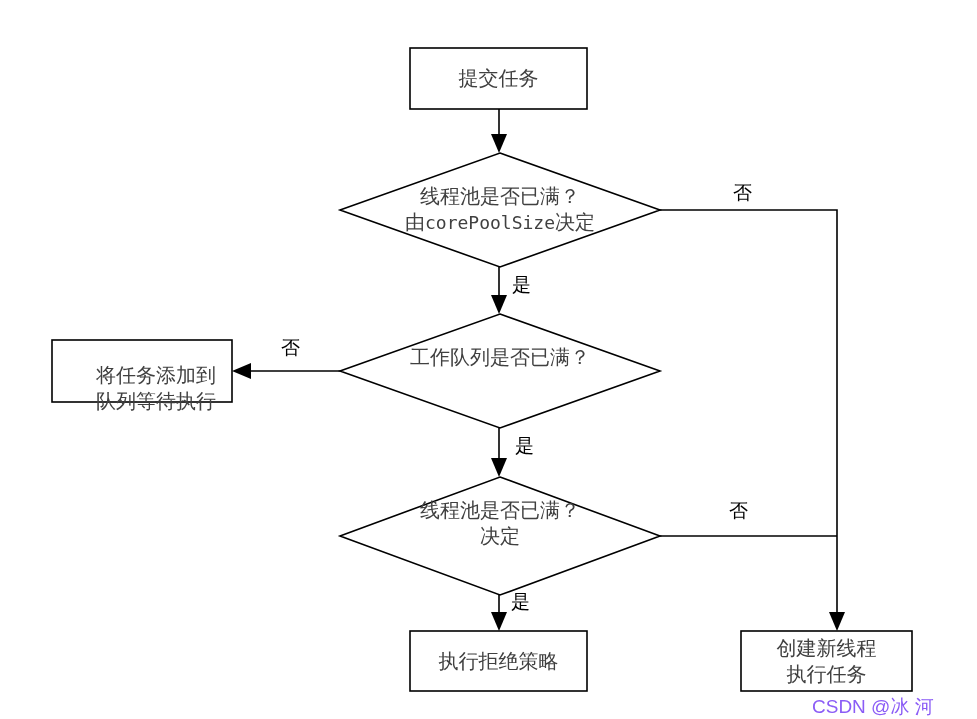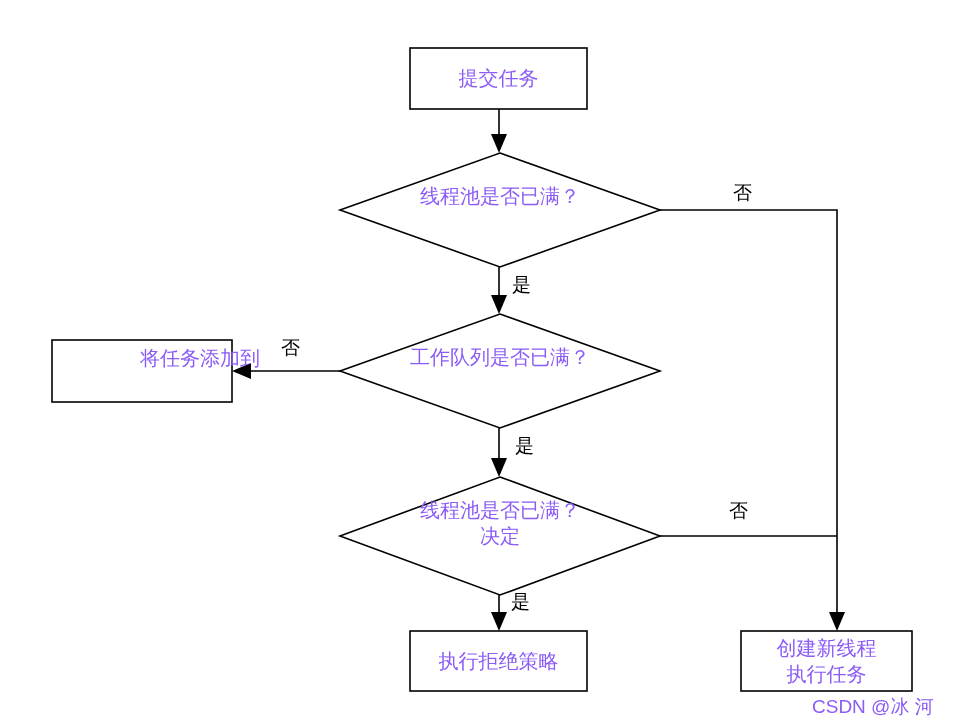--- a/index.html
+++ b/index.html
@@ -40,21 +40,21 @@
     stroke-width: 1.6;
     fill: none;
   }
   .arrow-head {
     fill: #000000;
     stroke: none;
   }
   .node-label {
     position: absolute;
     text-align: center;
-    color: #8b5cf6;
+    color: #404040;
     font-size: 20px;
     line-height: 26px;
     white-space: nowrap;
     font-family: "Liberation Serif", "DejaVu Serif", serif;
   }
   .node-label .mono {
     font-family: "DejaVu Sans Mono", "Liberation Mono", monospace;
     font-size: 18px;
   }
   .edge-label {
@@ -115,24 +115,26 @@
     <polygon class="arrow-head" points="499,631 491,612 507,612"></polygon>
 
   </svg>
 
   <div class="node-label" style="left:410px; top:65px; width:177px;">
     <div>提交任务</div>
   </div>
 
   <div class="node-label" style="left:340px; top:183px; width:320px;">
     <div>线程池是否已满？</div>
+    <div><span>由</span><span class="mono">corePoolSize</span><span>决定</span></div>
   </div>
 
-  <div class="node-label" style="left:52px; top:345px; width:208px;text-align:right;">
+  <div class="node-label" style="left:52px; top:362px; width:208px;">
     <div>将任务添加到</div>
+    <div>队列等待执行</div>
   </div>
 
   <div class="node-label" style="left:340px; top:344px; width:320px;">
     <div>工作队列是否已满？</div>
   </div>
 
   <div class="node-label" style="left:340px; top:497px; width:320px;">
     <div>线程池是否已满？</div>
     <div>决定</div>
   </div>

